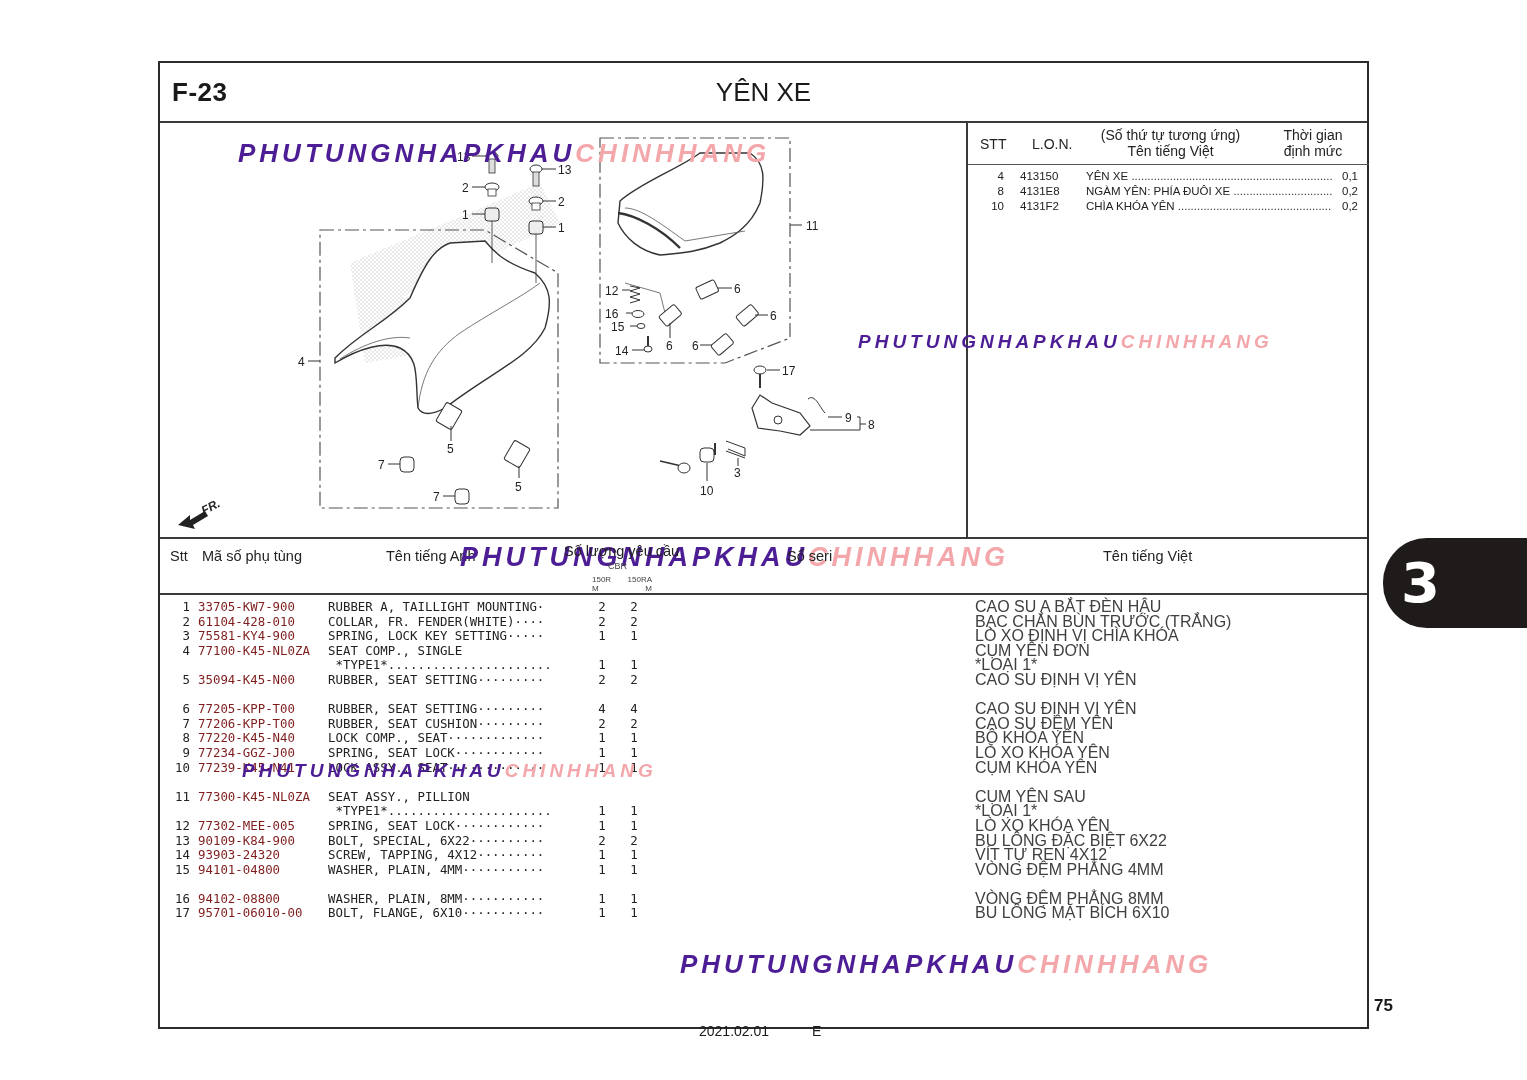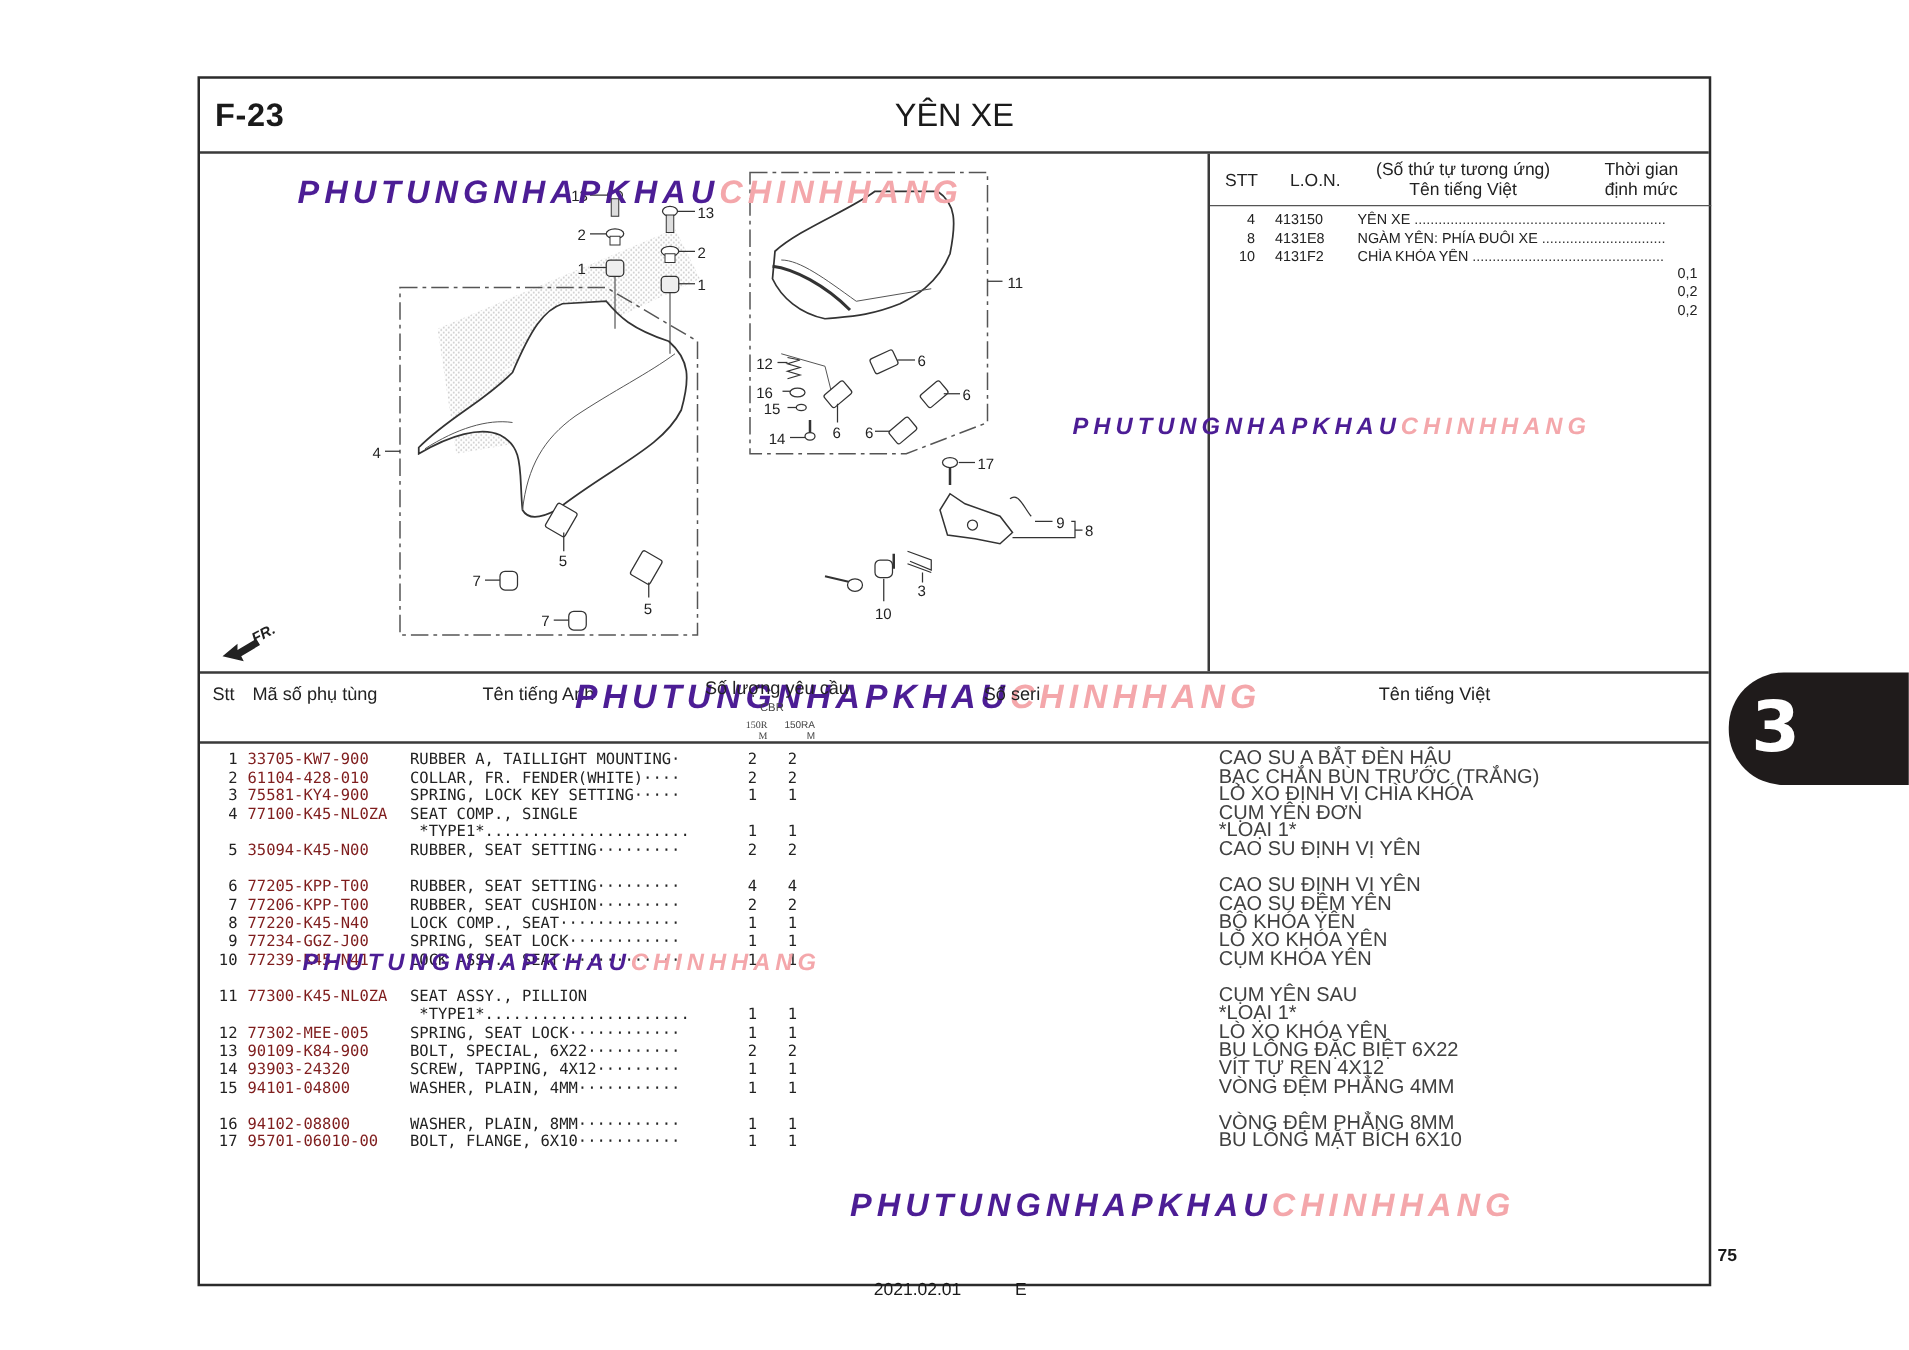--- a/index.html
+++ b/index.html
@@ -20,51 +20,51 @@
   .lon-head .h-stt { position: absolute; left: 12px; top: 13px; }
   .lon-head .h-lon { position: absolute; left: 64px; top: 13px; }
   .lon-head .h-name { position: absolute; left: 120px; top: 4px; width: 165px; text-align: center; line-height: 16px; }
   .lon-head .h-time { position: absolute; left: 310px; top: 4px; width: 70px; text-align: center; line-height: 16px; }
   .lon-rows { position: absolute; left: 0; top: 46px; width: 100%; font-size: 11.5px; color: #222; }
   .lon-row { position: relative; height: 15px; line-height: 15px; }
   .lon-row .c-stt { position: absolute; left: 8px; width: 28px; text-align: right; }
   .lon-row .c-lon { position: absolute; left: 52px; }
   .lon-row .c-name { position: absolute; left: 118px; width: 246px; white-space: nowrap; overflow: hidden; }
   .lon-row .c-name::after { content: " ..................................................................................................."; color: #333; letter-spacing: 0; }
-  .lon-row .c-time { position: absolute; left: 374px; margin-top: 43px; }
+  .lon-row .c-time { position: absolute; left: 374px; }
 
   .tbl-head { position: absolute; left: 0; top: 474px; width: 100%; height: 58px; border-top: 2px solid #3a3a3a; border-bottom: 2px solid #3a3a3a; font-size: 14.5px; color: #222; }
   .th { position: absolute; }
   .th-stt { left: 10px; top: 9px; }
   .th-code { left: 42px; top: 9px; }
   .th-en { left: 226px; top: 9px; }
   .th-qty { left: 404px; top: 4px; }
   .th-model { left: 448px; top: 22px; font-size: 9px; color: #444; }
-  .th-v1 { left: 432px; top: 36px; font-size: 8px; color: #444; text-align: right; line-height: 9px; width: 22px; font-family: Liberation Serif, serif; }
+  .th-v1 { left: 432px; top: 36px; font-size: 8px; color: #444; text-align: left; line-height: 9px; width: 22px; }
   .th-v2 { left: 462px; top: 36px; font-size: 8px; color: #444; text-align: right; line-height: 9px; width: 30px; }
   .th-seri { left: 627px; top: 9px; }
   .th-vn { left: 943px; top: 9px; }
 
   .tbl-body { position: absolute; left: 0; top: 537px; width: 100%; }
   .prow { position: relative; height: 14.6px; line-height: 14.6px; font-size: 13px; }
   .prow.gap { height: 14.6px; }
   .prow .p-stt { position: absolute; left: 10px; width: 20px; text-align: right; font-family: "DejaVu Sans Mono", monospace; font-size: 12.4px; color: #222; }
   .prow .p-code { position: absolute; left: 38px; font-family: "DejaVu Sans Mono", monospace; font-size: 12.4px; color: #7f1d1d; white-space: pre; }
   .prow .p-en { position: absolute; left: 168px; font-family: "DejaVu Sans Mono", monospace; font-size: 12.4px; color: #222; white-space: pre; }
   .prow .p-q1 { position: absolute; left: 437px; width: 10px; text-align: center; font-family: "DejaVu Sans Mono", monospace; font-size: 12.4px; color: #222; }
   .prow .p-q2 { position: absolute; left: 469px; width: 10px; text-align: center; font-family: "DejaVu Sans Mono", monospace; font-size: 12.4px; color: #222; }
   .prow .p-vn { position: absolute; left: 815px; font-size: 16px; color: #404040; white-space: nowrap; }
 
   .wm { position: absolute; font-family: "Liberation Sans", sans-serif; font-weight: bold; font-style: italic; letter-spacing: 4px; white-space: nowrap; pointer-events: none; }
   .wm .g { color: #4c1d95; }
   .wm .r { color: #f4a7ab; }
 
   .tab3 { position: absolute; left: 1383px; top: 538px; width: 150px; height: 90px; background: #1f1b1b; border-radius: 44px 0 0 44px; }
   .tab3 span { position: absolute; left: 18px; top: 12px; font-size: 56px; font-weight: bold; color: #ffffff; font-family: "DejaVu Sans", sans-serif; }
-  .page-no { position: absolute; left: 1374px; top: 996px; font-size: 14px; font-weight: bold; }
+  .page-no { position: absolute; left: 1374px; top: 996px; font-size: 17px; font-weight: bold; }
   .footer-date { position: absolute; left: 699px; top: 1023px; font-size: 14px; }
   .footer-lang { position: absolute; left: 812px; top: 1023px; font-size: 14px; }
 </style>
 </head>
 <body>
 
 <div class="frame">
 
   <div class="hdr">
     <div class="fig-code">F-23</div>

